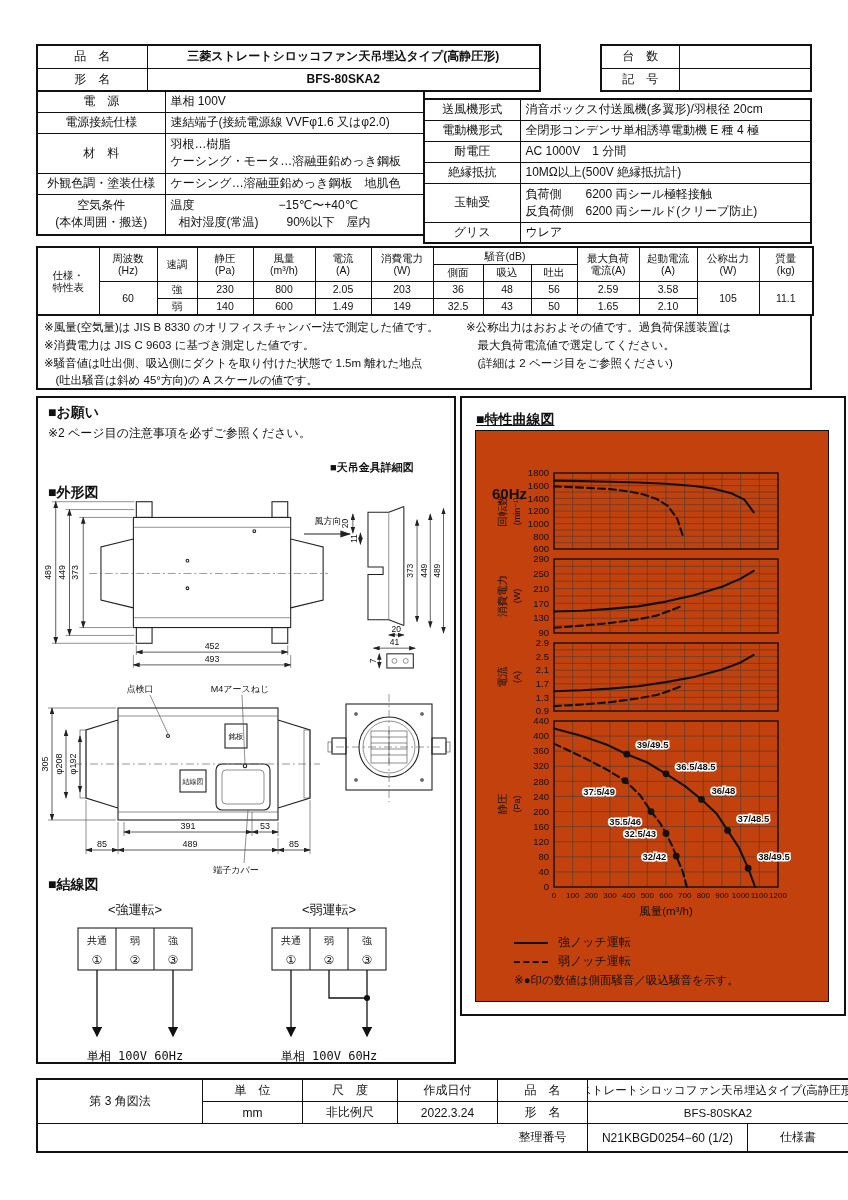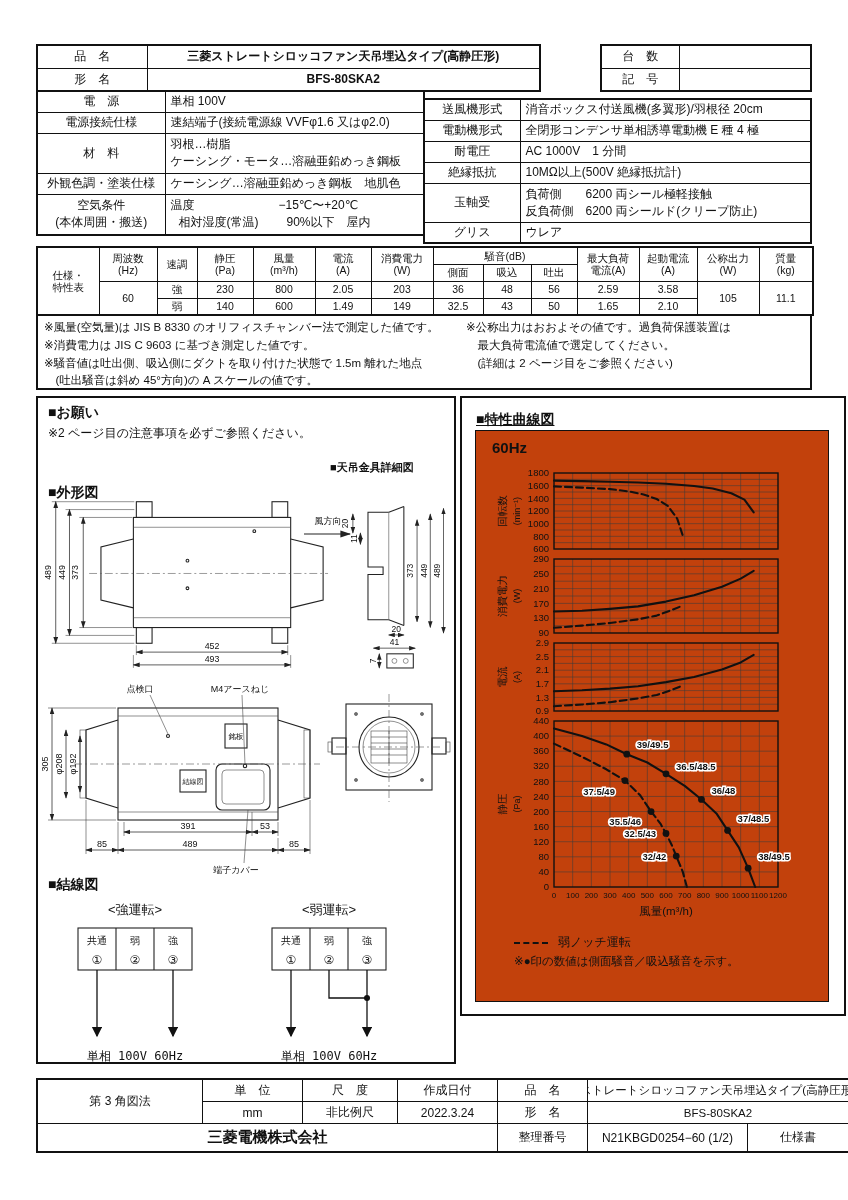--- a/index.html
+++ b/index.html
@@ -2,21 +2,21 @@
 <html><head>
 <meta charset="utf-8">
 <style>
   html,body{margin:0;padding:0;background:#fff;}
   body{width:848px;height:1200px;position:relative;font-family:"Liberation Sans","DejaVu Sans",sans-serif;color:#111;}
   .abs{position:absolute;}
   table{border-collapse:collapse;table-layout:fixed;}
   td{border:1px solid #111;font-size:12px;padding:1px 5px;overflow:hidden;white-space:nowrap;vertical-align:middle;}
   table.frame{border:2px solid #111;}
   .c{text-align:center;}
-  .b{font-weight:bold;}
+  .b{font-weight:bold;margin-top:46px;}
   .hd{font-weight:bold;font-size:14px;}
   .small{font-size:11px;}
   .perf td{font-size:10.5px;text-align:center;padding:0 2px;line-height:1.15;}
   .notebox{border:2px solid #111;border-top:none;}
   .note-line{font-size:11.5px;line-height:1.55;white-space:nowrap;}
   .box{border:2px solid #111;}
   .panelbox{border:1.5px solid #111;position:absolute;background:#c2410c;}
   
   .grid{stroke:#3a3a3a;stroke-width:.55;}
   .frameln{fill:none;stroke:#111;stroke-width:1.4;}
@@ -106,21 +106,21 @@
     <td>ケーシング…溶融亜鉛めっき鋼板　地肌色</td>
   </tr>
   <tr style="height:41px;">
     <td class="c">
       <div>空気条件</div>
       <div>(本体周囲・搬送)</div>
     </td>
     <td>
       <div style="display:flex;">
         <span style="width:108px;">温度</span>
-        <span>−15℃〜+20℃</span>
+        <span>−15℃〜+40℃</span>
       </div>
       <div style="display:flex;margin-left:8px;">
         <span style="width:108px;">相対湿度(常温)</span>
         <span>90%以下　屋内</span>
       </div>
     </td>
   </tr>
 </tbody>
   </table>
 <table class="frame abs small" style="left:423px;top:98px;width:389px;">
@@ -662,20 +662,24 @@
         <text x="208.66666666666669" y="435" class="xtick" text-anchor="middle">700</text>
         <text x="227.33333333333331" y="435" class="xtick" text-anchor="middle">800</text>
         <text x="246" y="435" class="xtick" text-anchor="middle">900</text>
         <text x="264.6666666666667" y="435" class="xtick" text-anchor="middle">1000</text>
         <text x="283.3333333333333" y="435" class="xtick" text-anchor="middle">1100</text>
         <text x="302" y="435" class="xtick" text-anchor="middle">1200</text>
         <text x="190" y="452" class="atitle" text-anchor="middle" style="font-size:11.5px">風量(m³/h)</text>
       </svg>
     <div class="abs" style="left:38px;top:502px;">
       <div class="legend-row">
+        <span class="leg-solid"></span>
+        <span>強ノッチ運転</span>
+      </div>
+      <div class="legend-row">
         <span class="leg-dash"></span>
         <span>弱ノッチ運転</span>
       </div>
       <div style="font-size:11.5px;margin-top:2px;">※●印の数値は側面騒音／吸込騒音を示す。</div>
     </div>
   </div>
 </div>
 
 <div class="abs footer" style="left:36px;top:1078px;width:810px;">
   <div class="fc" style="grid-row:1/3;grid-column:1;">第 3 角図法</div>

